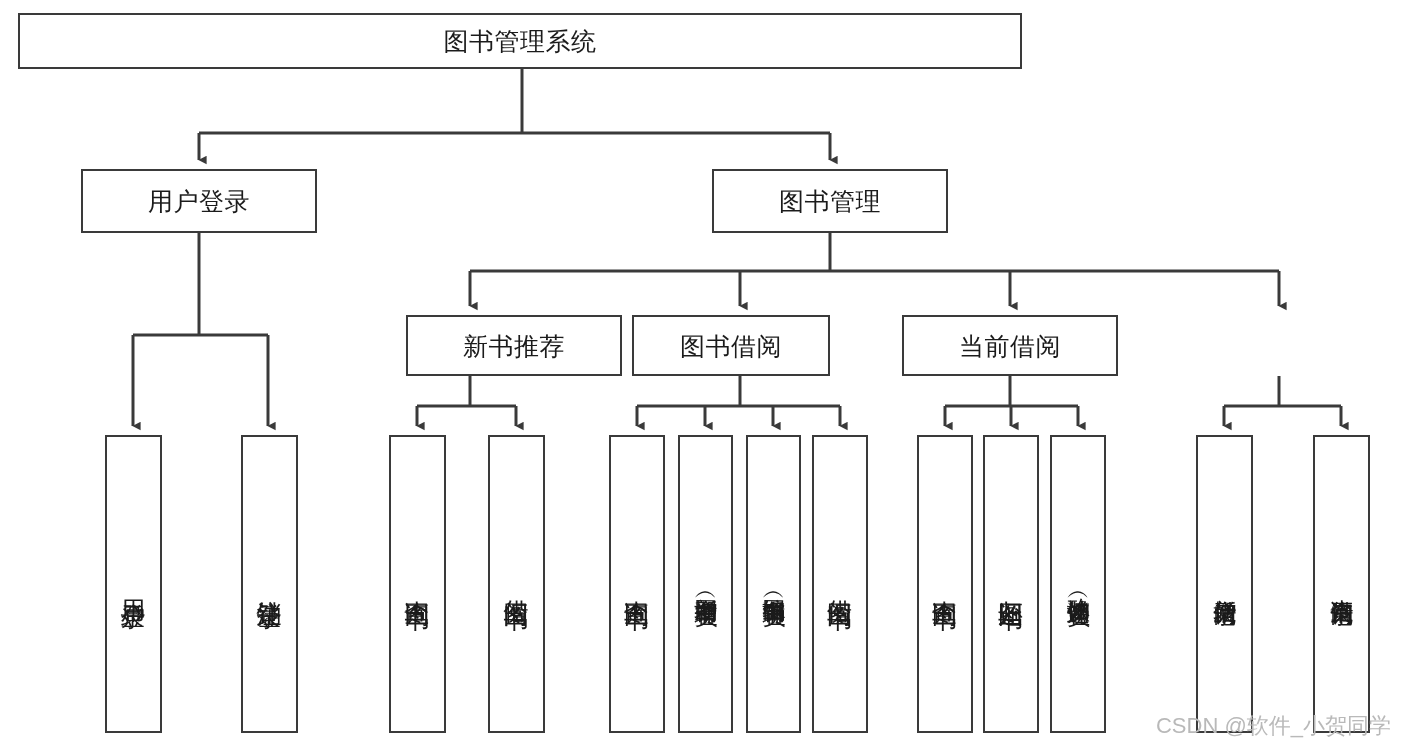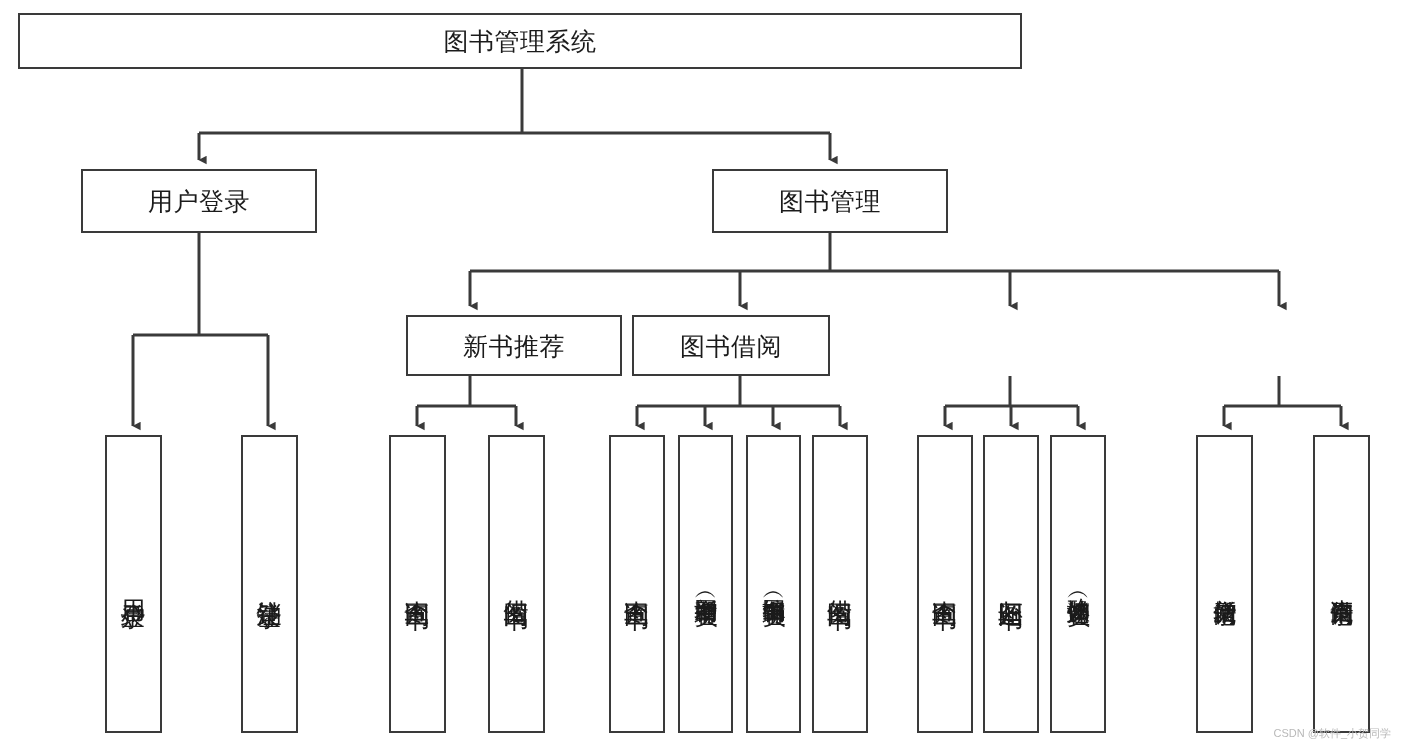--- a/index.html
+++ b/index.html
@@ -61,21 +61,21 @@
     white-space: nowrap;
   }
   .node.vertical.narrow .node-label {
     font-size: 23px;
     letter-spacing: 1px;
   }
   #watermark {
     position: absolute;
     right: 14px;
     bottom: 6px;
-    font-size: 11px;
+    font-size: 22px;
     color: #b9b9b9;
     white-space: nowrap;
     z-index: 3;
     font-family: "Liberation Sans", "DejaVu Sans", sans-serif;
   }
 </style>
 </head>
 <body>
 
 <div id="diagram-root">
@@ -141,20 +141,23 @@
   <div class="node horizontal" style="left:712px; top:169px; width:236px; height:64px;">
     <span class="node-label">图书管理</span>
   </div>
 
   <div class="node horizontal" style="left:362px; top:315px; width:216px; height:61px;margin-left:44px;">
     <span class="node-label">新书推荐</span>
   </div>
   <div class="node horizontal" style="left:632px; top:315px; width:198px; height:61px;">
     <span class="node-label">图书借阅</span>
   </div>
+  <div class="node horizontal" style="left:902px; top:315px; width:216px; height:61px;">
+    <span class="node-label">当前借阅</span>
+  </div>
 
   <div class="node vertical" style="left:105px; top:435px; width:57px; height:298px;">
     <span class="node-label">用户登录</span>
   </div>
   <div class="node vertical" style="left:241px; top:435px; width:57px; height:298px;">
     <span class="node-label">注销登录</span>
   </div>
 
   <div class="node vertical" style="left:389px; top:435px; width:57px; height:298px;">
     <span class="node-label">查询图书</span>

